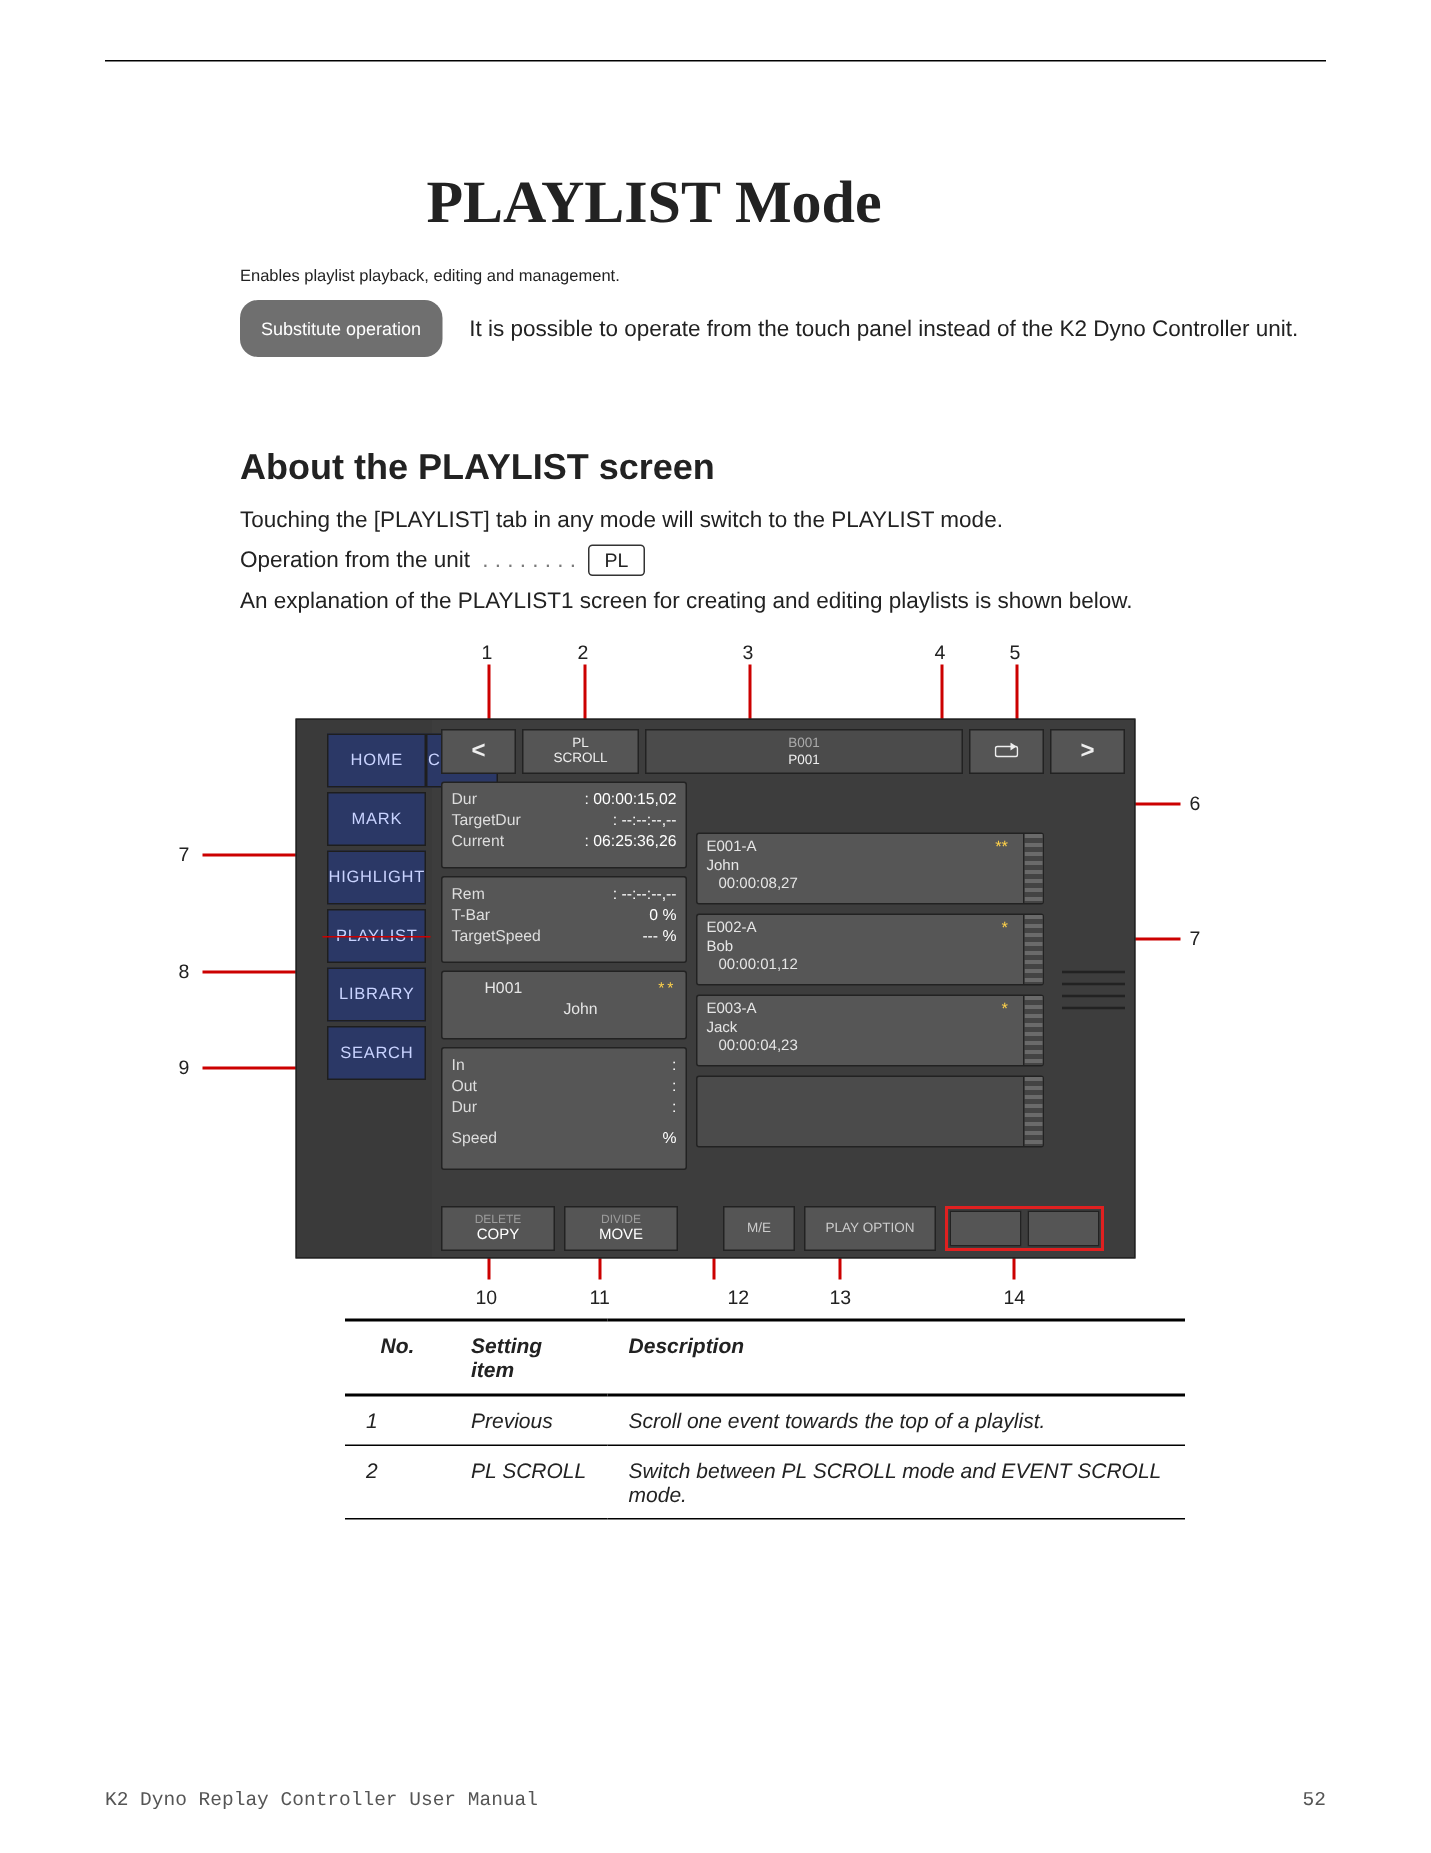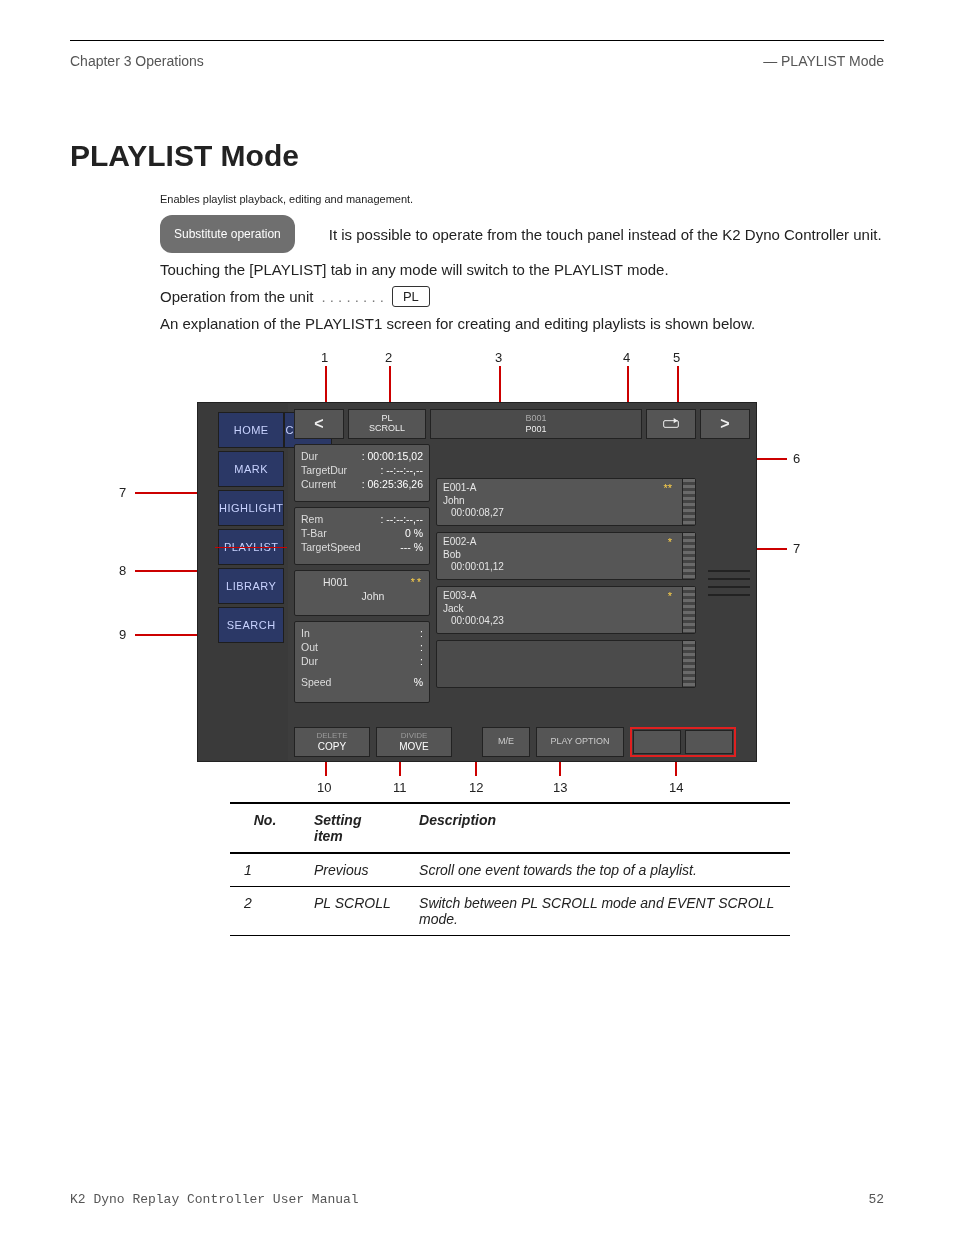--- a/index.html
+++ b/index.html
@@ -24,44 +24,45 @@
   }
   .header-row {
     display: flex;
     justify-content: space-between;
     font-size: 14px;
     color: #555;
     margin-bottom: 40px;
   }
 
   h1 {
-    font-size: 30px;
+    font-size: 40px;
     font-weight: 600;
     margin: 70px 0 20px 0;
-    text-align: left;
+    text-align: center;
     padding-right: 82px;
+    font-family: Liberation Serif, serif;
   }
   .intro-line {
     font-size: 11px;
     margin: 10px 0 10px 90px;
   }
   .subs {
     display: flex;
     align-items: center;
     gap: 18px;
     margin-left: 90px;
   }
   .pill {
     background: #6f6f6f;
     color: #fff;
     font-size: 12px;
     padding: 12px 14px;
     border-radius: 12px;
   }
-  .subs .txt { font-size: 15px; margin-left: 16px; }
+  .subs .txt { font-size: 15px; }
 
   h2 {
     font-size: 24px;
     font-weight: 600;
     margin: 60px 0 12px 90px;
   }
   .section-p {
     font-size: 15px;
     margin: 8px 0 8px 90px;
     max-width: 640px;
@@ -159,21 +160,21 @@
   .tb-btn.name  { flex: 1; background: #4b4b4b; flex-direction: column; font-size: 9px; line-height: 1.2; }
   .tb-btn.loop  { width: 32px; }
   .tb-btn.loop svg { width: 16px; height: 12px; }
 
   .midrow {
     flex: 1;
     display: flex;
     gap: 6px;
   }
   .leftcol {
-    width: 136px;
+    width: 164px;
     display: flex;
     flex-direction: column;
     gap: 5px;
   }
   .panel {
     background: #565656;
     border: 1px solid #222;
     border-radius: 2px;
     padding: 4px 6px;
     font-size: 10.5px;
@@ -314,34 +315,31 @@
     color: #555;
     font-family: Liberation Mono, monospace;
   }
 </style>
 </head>
 <body>
 
 <div class="page">
 
   <hr class="hr-top">
-  <div class="header-row">
-    <span>Chapter 3 Operations</span>
-    <span>— PLAYLIST Mode</span>
-  </div>
 
   <h1>PLAYLIST Mode</h1>
 
   <p class="intro-line">Enables playlist playback, editing and management.</p>
 
   <div class="subs">
     <span class="pill">Substitute operation</span>
     <span class="txt">It is possible to operate from the touch panel instead of the K2 Dyno Controller unit.</span>
   </div>
 
+  <h2>About the PLAYLIST screen</h2>
   <p class="section-p">Touching the [PLAYLIST] tab in any mode will switch to the PLAYLIST mode.</p>
   <div class="op-line">
     <span>Operation from the unit</span>
     <span class="dot-leader">. . . . . . . .</span>
     <span class="kbd">PL</span>
   </div>
   <p class="section-p">An explanation of the PLAYLIST1 screen for creating and editing playlists is shown below.</p>
 
   <div class="device-wrap">
 
@@ -371,21 +369,21 @@
     <div class="leader h" style="left:-62px; top:168px; width:160px"></div>
     <div class="callout" style="left:-78px; top:161px">8</div>
     <div class="leader h" style="left:-62px; top:232px; width:160px"></div>
     <div class="callout" style="left:-78px; top:225px">9</div>
 
     <div class="leader v" style="left:128px; top:330px; height:44px"></div>
     <div class="callout" style="left:120px; top:378px">10</div>
     <div class="leader v" style="left:202px; top:330px; height:44px"></div>
     <div class="callout" style="left:196px; top:378px">11</div>
     <div class="leader v" style="left:278px; top:330px; height:44px"></div>
-    <div class="callout" style="left:272px; top:378px">12</div>
+    <div class="callout" style="left:288px; top:378px">12</div>
     <div class="leader v" style="left:362px; top:330px; height:44px"></div>
     <div class="callout" style="left:356px; top:378px">13</div>
     <div class="leader v" style="left:478px; top:330px; height:44px"></div>
     <div class="callout" style="left:472px; top:378px">14</div>
 
     <div class="device">
       <div class="sidebar">
         <div>
           <div class="side-btn">HOME</div>
           <div class="side-btn">MARK</div>

